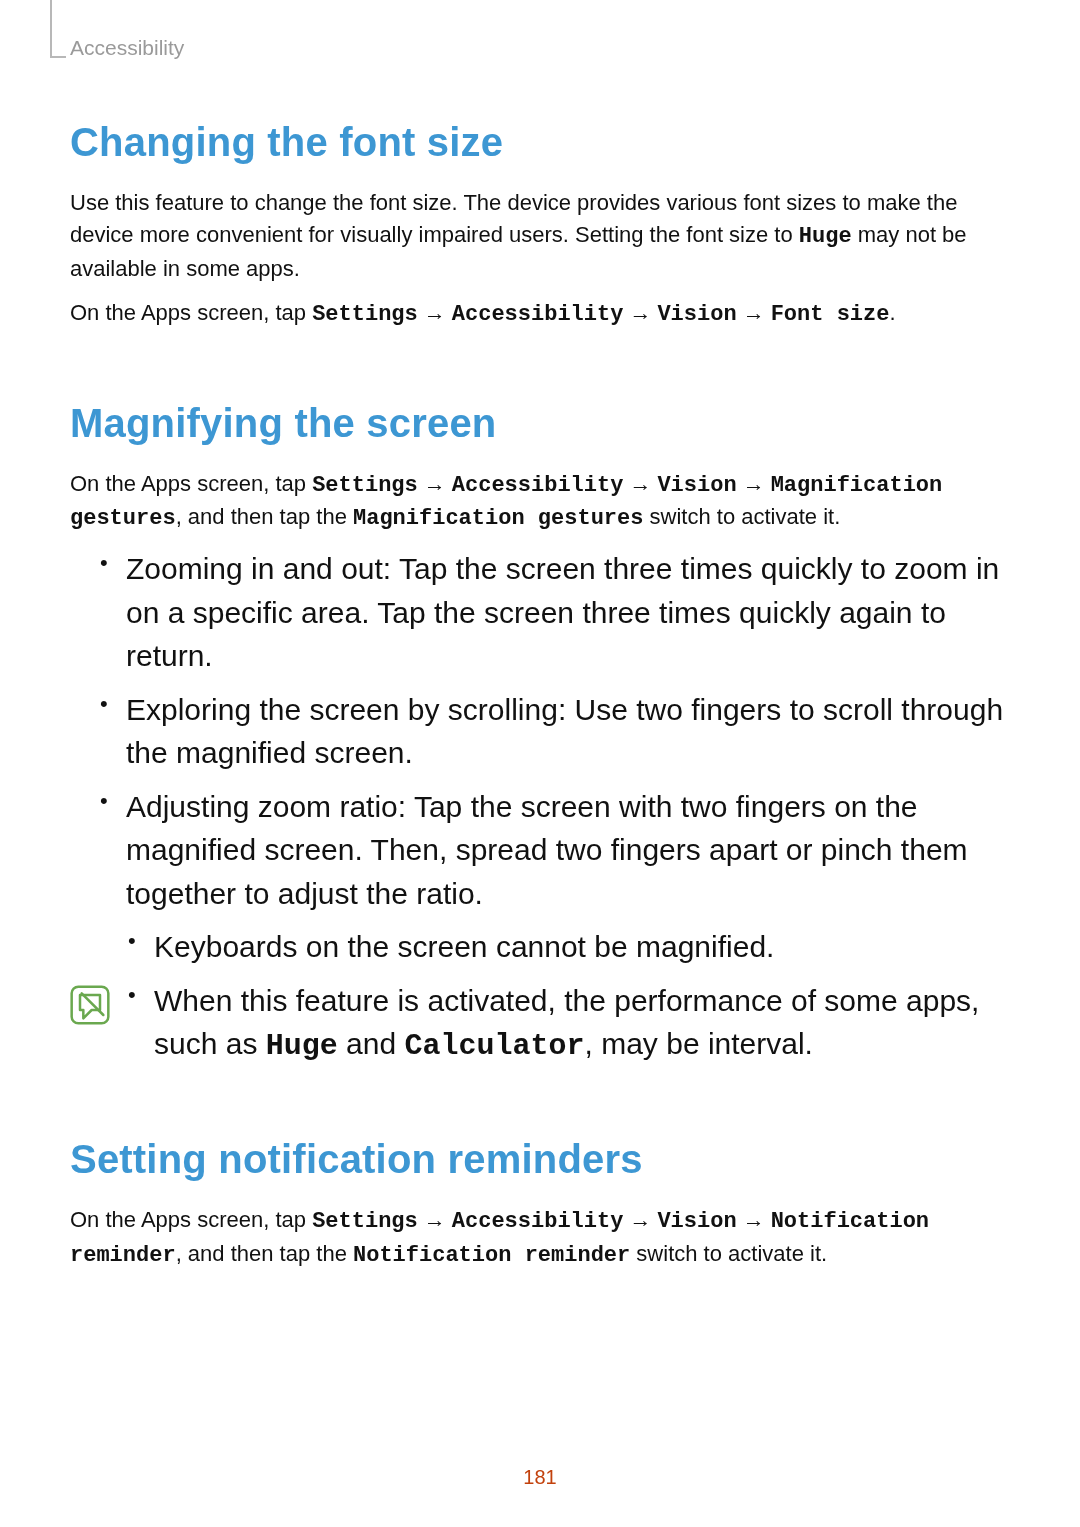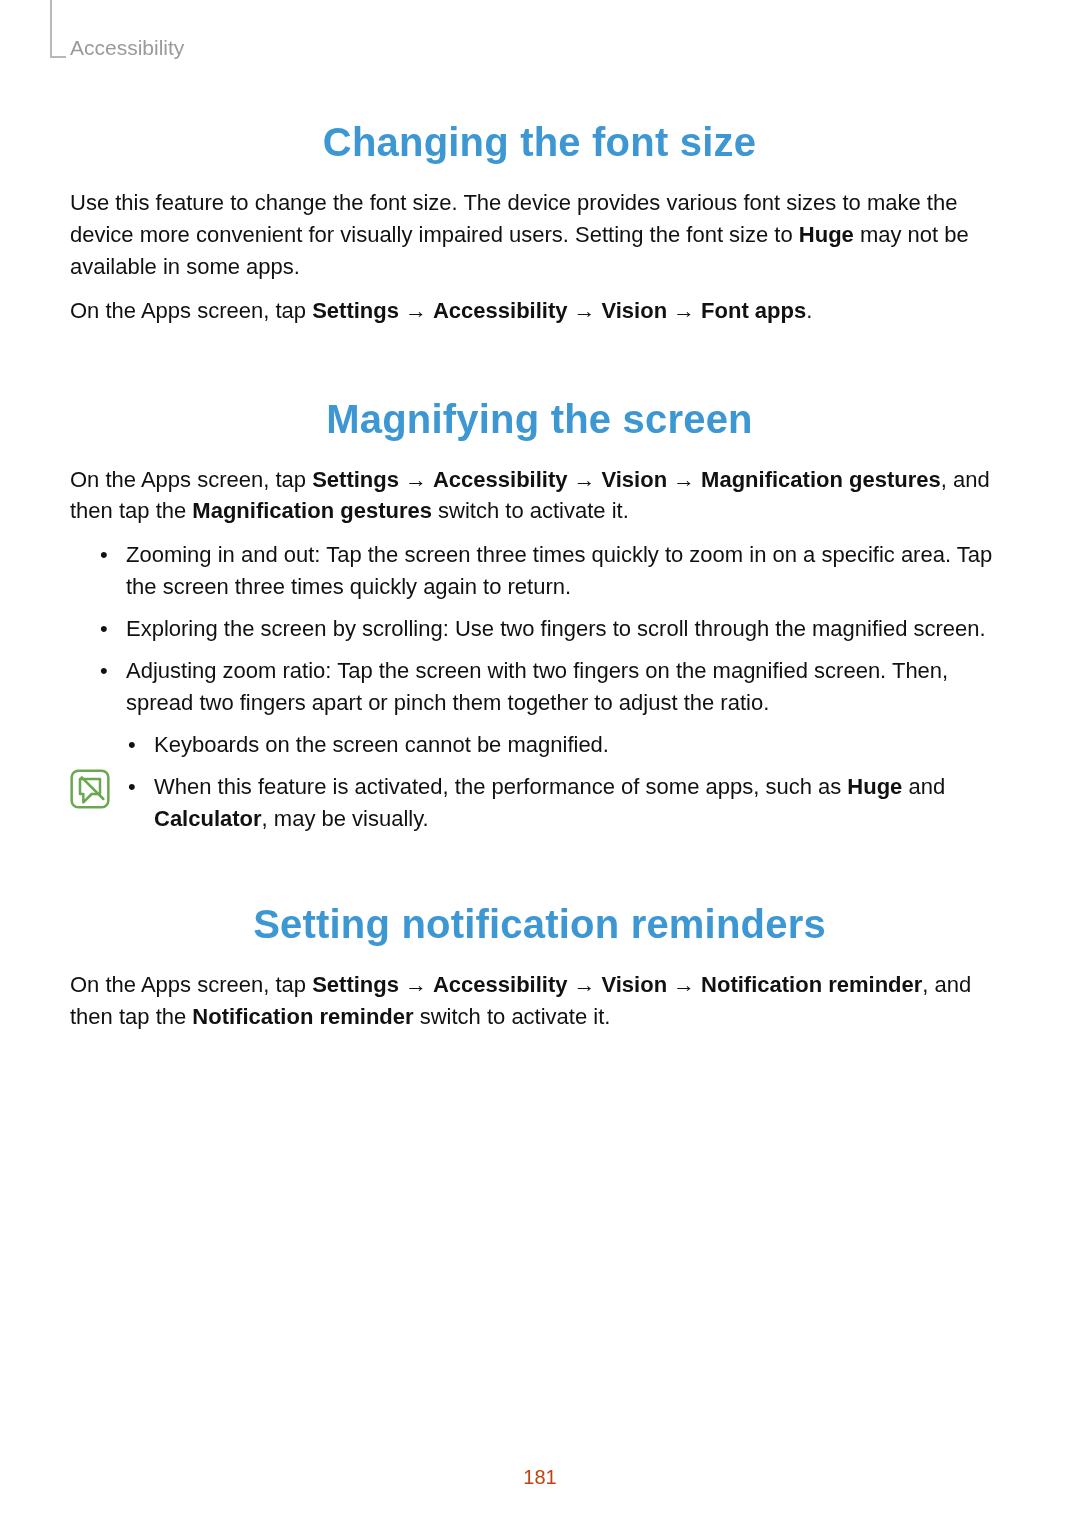--- a/index.html
+++ b/index.html
@@ -45,38 +45,37 @@
     font-size: 21px;
     color: #9a9a9a;
     padding-top: 6px;
   }
   h2.section {
     font-size: 40px;
     font-weight: 700;
     color: #3d97d3;
     margin: 0 0 22px 0;
     letter-spacing: 0.2px;
-    text-align: center;
   }
   p.body {
     font-size: 22px;
     line-height: 1.45;
     margin: 0 0 12px 0;
     color: #111;
   }
-  .bold { font-weight: 700; }
+  .bold { font-weight: 700; font-family: Liberation Mono, monospace; }
   .arrow { padding: 0 6px; }
   ul.bullets {
     list-style: none;
     margin: 8px 0 0 0;
     padding: 0 0 0 30px;
   }
   ul.bullets > li {
     position: relative;
-    font-size: 22px;
+    font-size: 30px;
     line-height: 1.45;
     padding-left: 26px;
     margin-bottom: 10px;
   }
   ul.bullets > li::before {
     content: "•";
     position: absolute;
     left: 0;
     top: 0;
     color: #111;
@@ -120,21 +119,21 @@
   <div class="crumb-wrap">
     <div class="crumb-tick"></div>
     <div class="crumb">Accessibility</div>
   </div>
 
   <h2 class="section">Changing the font size</h2>
   <p class="body">
     <span>Use this feature to change the font size. The device provides various font sizes to make the device more convenient for visually impaired users. Setting the font size to </span><span class="bold">Huge</span><span> may not be available in some apps.</span>
   </p>
   <p class="body">
-    <span>On the Apps screen, tap </span><span class="bold">Settings</span><span class="arrow">→</span><span class="bold">Accessibility</span><span class="arrow">→</span><span class="bold">Vision</span><span class="arrow">→</span><span class="bold">Font apps</span><span>.</span>
+    <span>On the Apps screen, tap </span><span class="bold">Settings</span><span class="arrow">→</span><span class="bold">Accessibility</span><span class="arrow">→</span><span class="bold">Vision</span><span class="arrow">→</span><span class="bold">Font size</span><span>.</span>
   </p>
 
   <div class="section-gap"></div>
 
   <h2 class="section">Magnifying the screen</h2>
   <p class="body">
     <span>On the Apps screen, tap </span><span class="bold">Settings</span><span class="arrow">→</span><span class="bold">Accessibility</span><span class="arrow">→</span><span class="bold">Vision</span><span class="arrow">→</span><span class="bold">Magnification gestures</span><span>, and then tap the </span><span class="bold">Magnification gestures</span><span> switch to activate it.</span>
   </p>
 
   <ul class="bullets">
@@ -145,21 +144,21 @@
 
   <div class="note-block">
     <svg class="note-icon" viewBox="0 0 48 48">
       <rect x="2" y="2" width="44" height="44" rx="8" ry="8" fill="none" stroke="#6aa84f" stroke-width="3"></rect>
       <path d="M12 12 L36 12 L36 30 L26 30 L16 40 L16 30 L12 30 Z" fill="none" stroke="#6aa84f" stroke-width="3" stroke-linejoin="round"></path>
       <path d="M14 10 L40 36" stroke="#6aa84f" stroke-width="3" stroke-linecap="round"></path>
     </svg>
     <ul class="bullets">
       <li>Keyboards on the screen cannot be magnified.</li>
       <li>
-        <span>When this feature is activated, the performance of some apps, such as </span><span class="bold">Huge</span><span> and </span><span class="bold">Calculator</span><span>, may be visually.</span>
+        <span>When this feature is activated, the performance of some apps, such as </span><span class="bold">Huge</span><span> and </span><span class="bold">Calculator</span><span>, may be interval.</span>
       </li>
     </ul>
   </div>
 
   <div class="section-gap"></div>
 
   <h2 class="section">Setting notification reminders</h2>
   <p class="body">
     <span>On the Apps screen, tap </span><span class="bold">Settings</span><span class="arrow">→</span><span class="bold">Accessibility</span><span class="arrow">→</span><span class="bold">Vision</span><span class="arrow">→</span><span class="bold">Notification reminder</span><span>, and then tap the </span><span class="bold">Notification reminder</span><span> switch to activate it.</span>
   </p>

